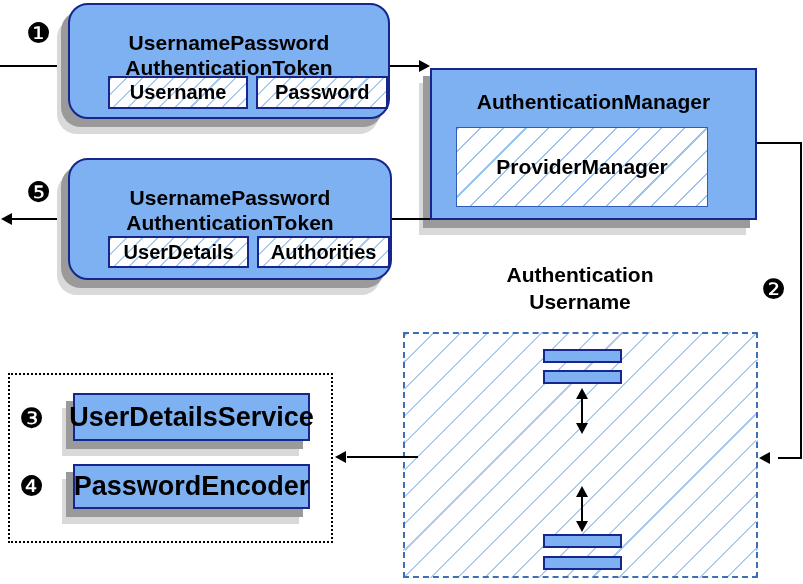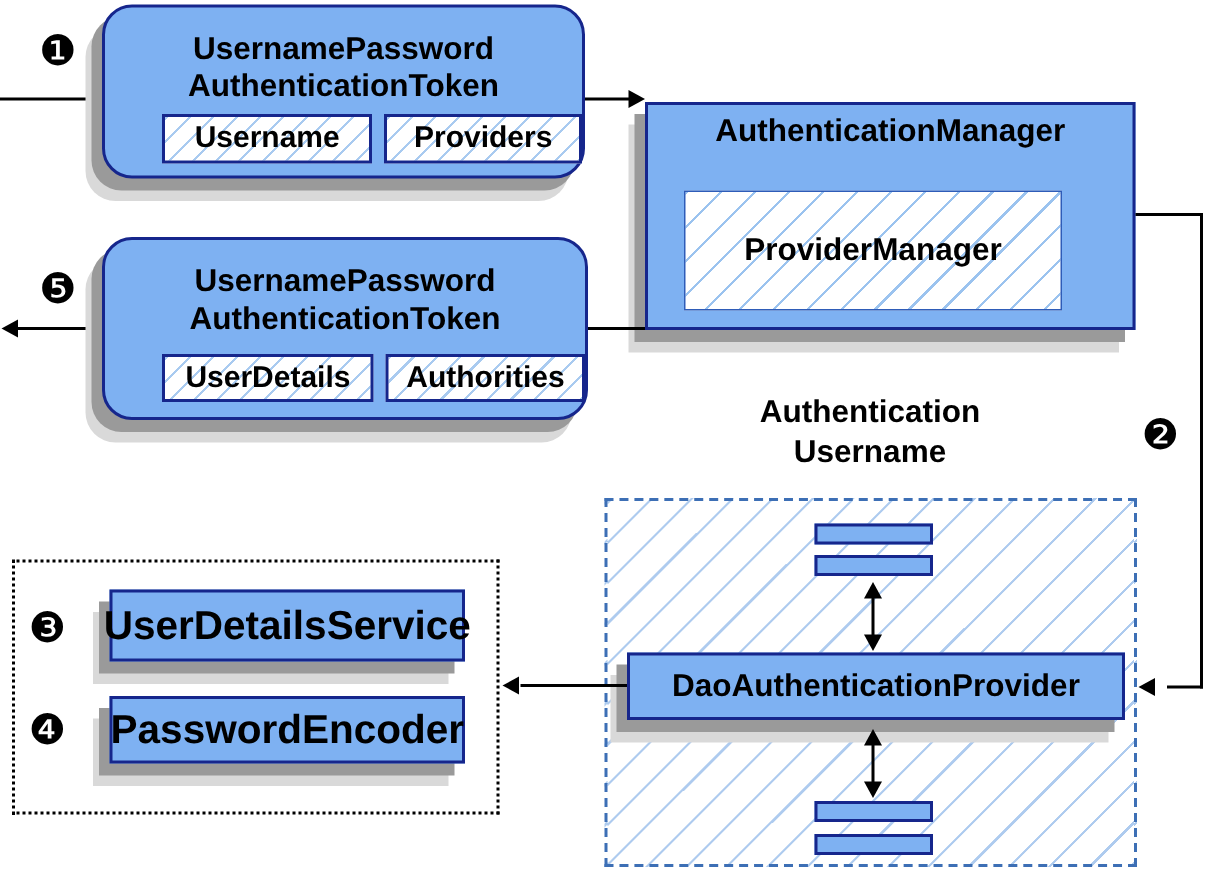--- a/index.html
+++ b/index.html
@@ -19,21 +19,21 @@
     font-family:"Liberation Sans","DejaVu Sans",sans-serif;
     color:var(--text);
   }
   .node{
     position:absolute;box-sizing:border-box;
     background:var(--box_fill);
     border:2px solid var(--box_border);
     box-shadow:-7px 8px 0 var(--shadow_dark), -11px 15px 0 var(--shadow_light);
   }
   .rounded{border-radius:20px;}
-  .node-title{padding-top:16px;font-size:21px;font-weight:bold;text-align:center;line-height:1.18;}
+  .node-title{padding-top:26px;font-size:21px;font-weight:bold;text-align:center;line-height:1.18;}
   .fields{position:absolute;left:0;right:0;bottom:8px;display:flex;justify-content:center;gap:8px;margin-left:38px;}
   .field{
     height:33px;box-sizing:border-box;border:2px solid var(--box_border);
     background-color:#fff;
     background-image:repeating-linear-gradient(135deg, rgba(140,185,235,.75) 0 1.5px, transparent 1.5px 11px);
     display:flex;align-items:center;justify-content:center;
     font-size:20px;font-weight:bold;
   }
   .inner-hatch-box{
     position:absolute;box-sizing:border-box;border:1px solid #2E5CB8;
@@ -79,26 +79,26 @@
   <div class="hline" style="left:390px;top:65px;width:30px;"></div>
   <div class="ah ah-r" style="left:419px;top:60px;"></div>
 
   <div class="node rounded" style="left:68px;top:3px;width:322px;height:116px;">
     <div class="node-title">
       <div>UsernamePassword</div>
       <div>AuthenticationToken</div>
     </div>
     <div class="fields">
       <div class="field" style="width:149px;">Username</div>
-      <div class="field" style="width:140px;">Providers</div>
+      <div class="field" style="width:140px;">Password</div>
     </div>
   </div>
 
   <div class="node" style="left:430px;top:68px;width:327px;height:152px;">
-    <div class="node-title" style="padding-top:6px;">AuthenticationManager</div>
+    <div class="node-title" style="padding-top:20px;">AuthenticationManager</div>
     <div class="inner-hatch-box" style="left:24px;top:57px;width:252px;height:80px;">ProviderManager</div>
   </div>
 
   <div class="hline" style="left:392px;top:218px;width:38px;"></div>
   <div class="hline" style="left:8px;top:218px;width:60px;"></div>
   <div class="ah ah-l" style="left:1px;top:213px;"></div>
 
   <div class="node rounded" style="left:68px;top:158px;width:324px;height:122px;">
     <div class="node-title">
       <div>UsernamePassword</div>
@@ -124,21 +124,20 @@
 
   <div class="bar" style="left:543px;top:349px;"></div>
   <div class="bar" style="left:543px;top:370px;"></div>
 
   <div class="dblarrow" style="left:576px;top:388px;height:46px;">
     <div class="ah-u"></div>
     <div class="dbl-line"></div>
     <div class="ah-d"></div>
   </div>
 
-  <div class="node dao-label" style="left:418px;top:435px;width:332px;height:45px;">DaoAuthenticationProvider</div>
 
   <div class="dblarrow" style="left:576px;top:486px;height:46px;">
     <div class="ah-u"></div>
     <div class="dbl-line"></div>
     <div class="ah-d"></div>
   </div>
 
   <div class="bar" style="left:543px;top:534px;"></div>
   <div class="bar" style="left:543px;top:556px;"></div>
 

